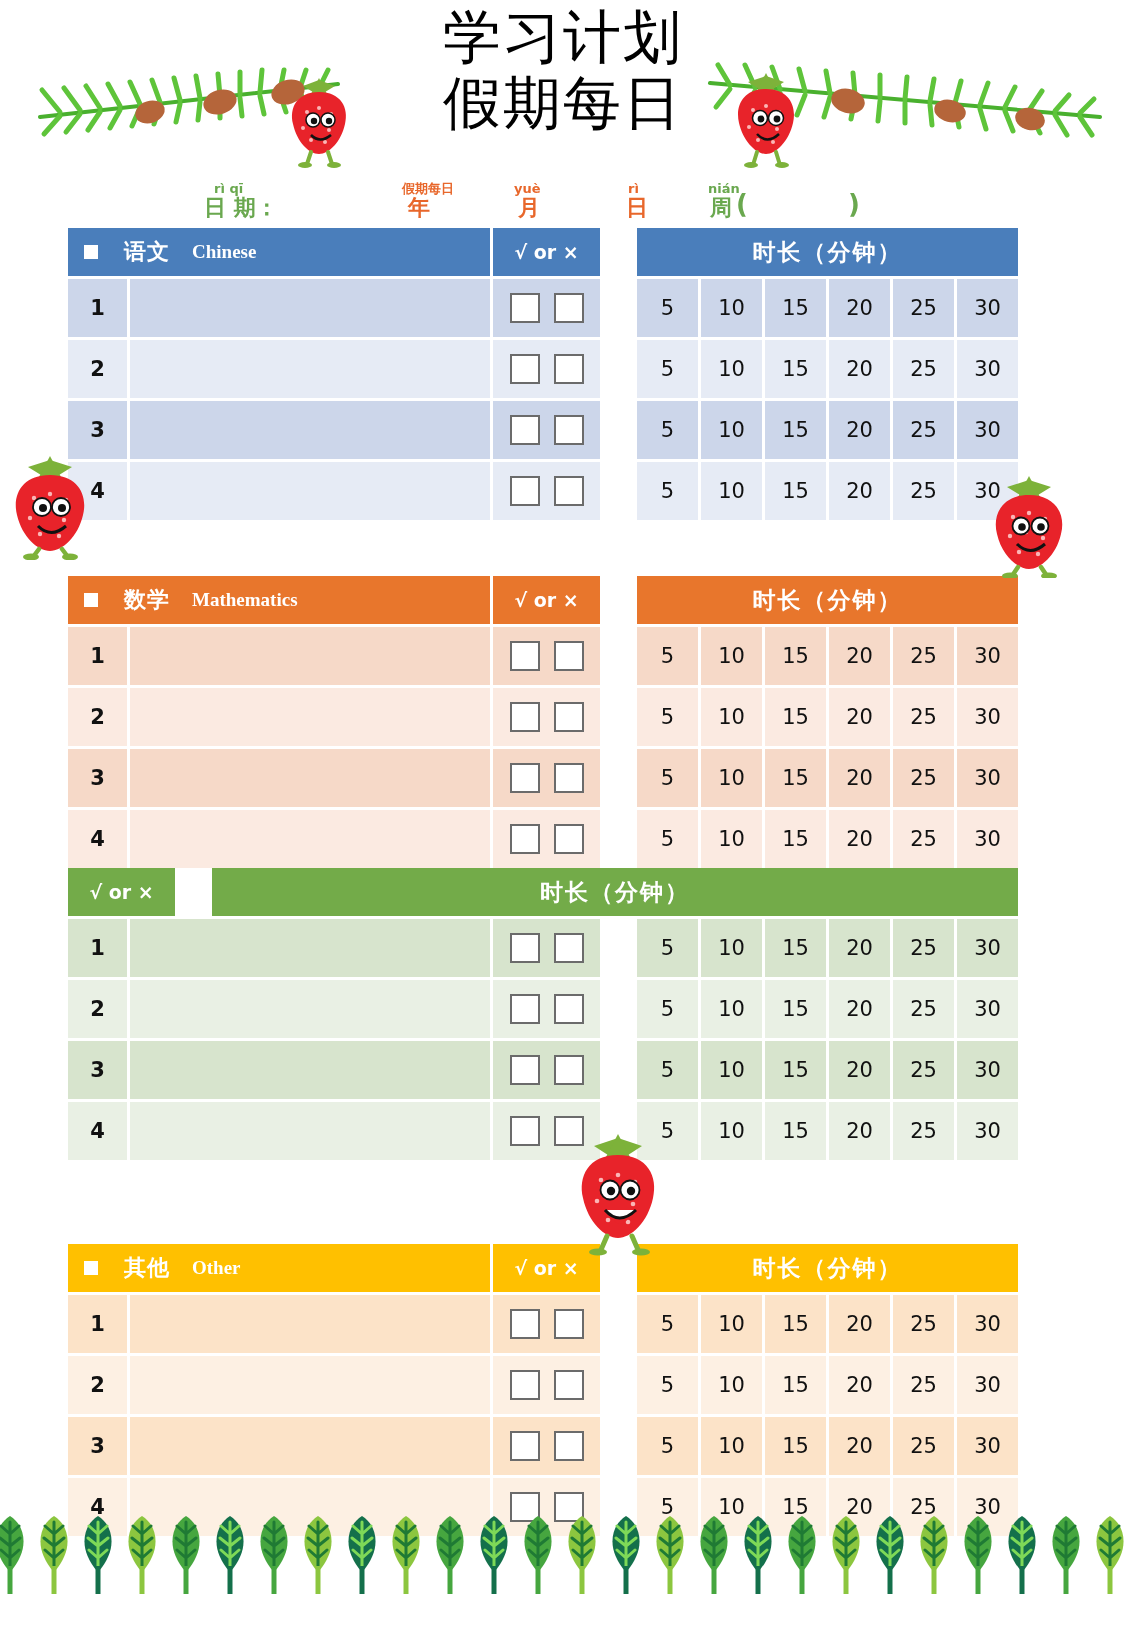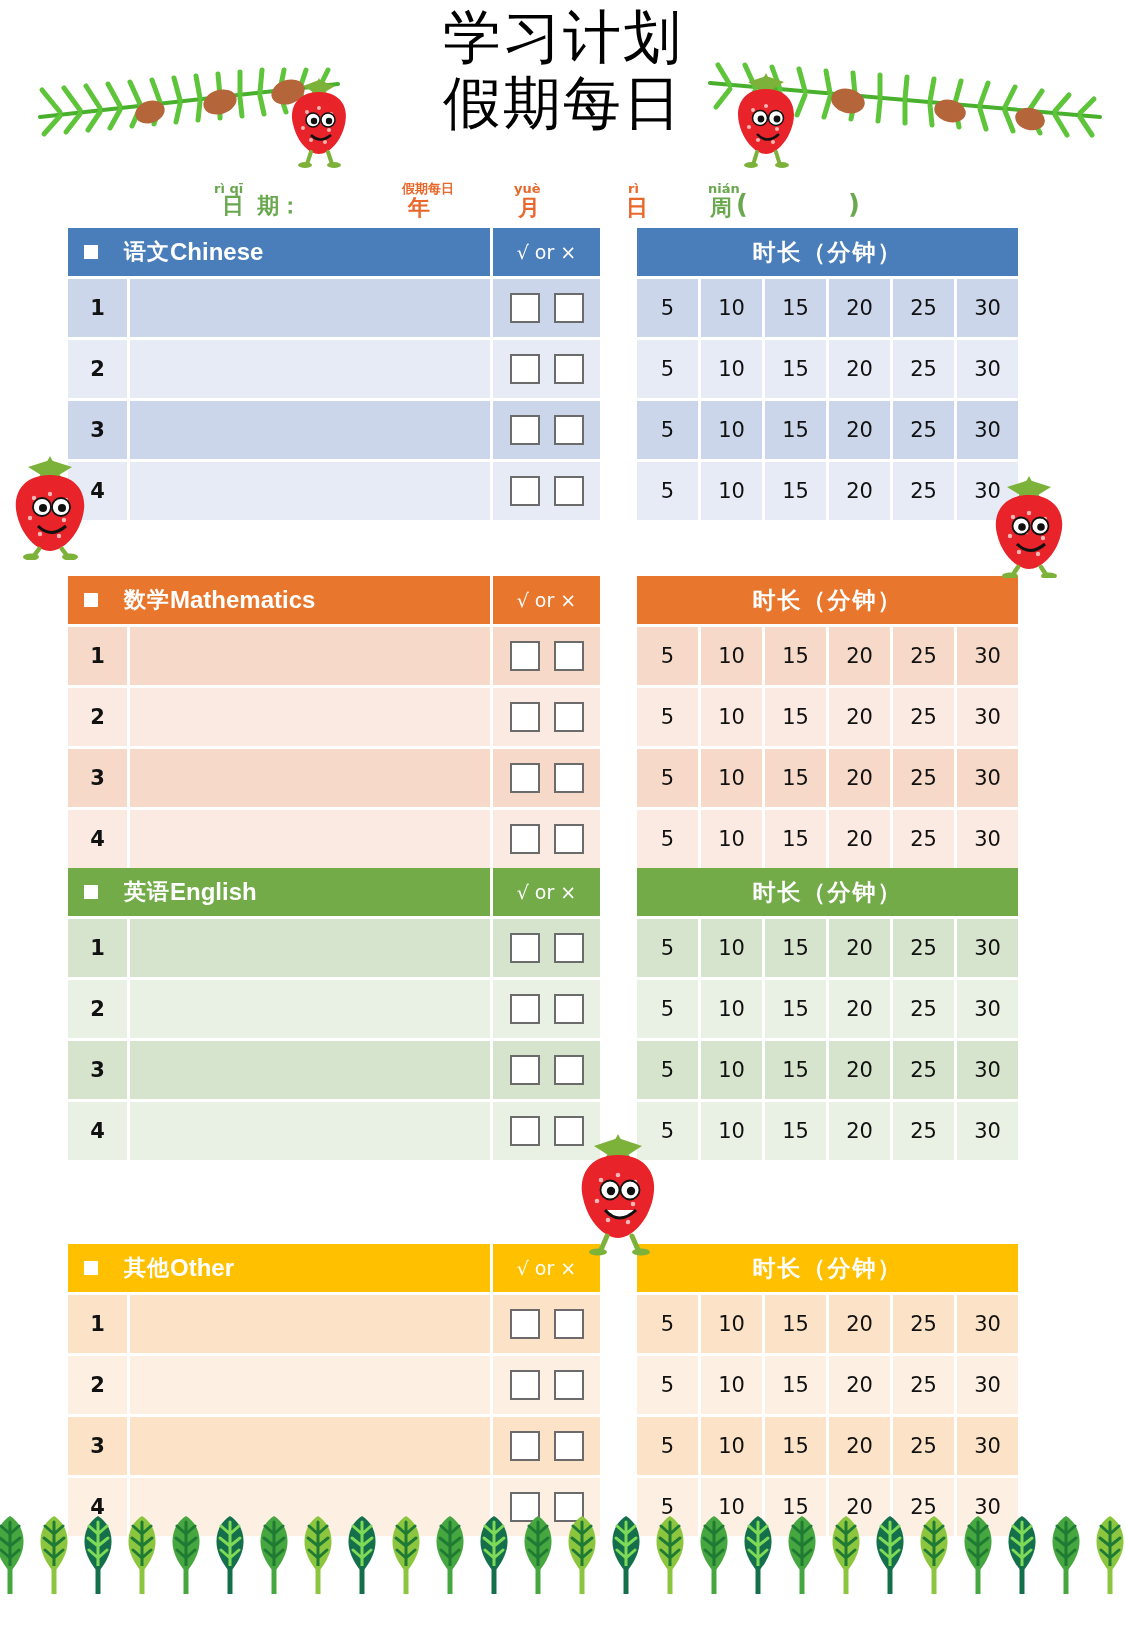--- a/index.html
+++ b/index.html
@@ -65,27 +65,27 @@
   }
   .sec-head .sq{
     width:14px; height:14px; background:#fff; display:inline-block;
     margin-right:26px;
   }
   .sec-head .cn{
     font-family:"DejaVu Sans", sans-serif;
     font-size:22px; font-weight:700; letter-spacing:1px;
   }
   .sec-head .en{
-    font-family:Liberation Sans, sans-serif;
-    font-size:24px; font-weight:700; 
+    font-family:Liberation Serif, serif;
+    font-size:19px; font-weight:700; margin-left:22px;
   }
   .sec-head .chk{
     width:107px; display:flex; align-items:center; justify-content:center;
     color:#fff; font-family:"DejaVu Sans", sans-serif;
-    font-size:19px; font-weight:400;
+    font-size:19px; font-weight:700;
   }
   .sec-head .gapcol{ width:37px; background:#fff; }
   .sec-head .dur{
     flex:1; display:flex; align-items:center; justify-content:center;
     color:#fff; font-family:"DejaVu Sans", sans-serif;
     font-size:23px; font-weight:700; letter-spacing:2px;
   }
 
   .sec-body{ width:950px; }
   .row{ display:flex; height:58px; }
@@ -275,21 +275,21 @@
   </svg>
 </div>
 
 <div class="title">
   <span class="ln">学习计划</span>
   <span class="ln">假期每日</span>
 </div>
 
 <div class="dateline">
   <span class="py c-green" style="left:214px; top:2px;">rì  qī</span>
-  <span class="hz c-green" style="left:222px; top:16px;font-family:Liberation Mono, monospace;">日 期：</span>
+  <span class="hz c-green" style="left:204px; top:16px;">日 期：</span>
 
   <span class="py c-orange" style="left:402px; top:2px;">假期每日</span>
   <span class="hz c-orange" style="left:408px; top:16px;">年</span>
 
   <span class="py c-orange" style="left:514px; top:2px;">yuè</span>
   <span class="hz c-orange" style="left:518px; top:16px;">月</span>
 
   <span class="py c-orange" style="left:628px; top:2px;">rì</span>
   <span class="hz c-orange" style="left:626px; top:16px;">日</span>
 
@@ -565,25 +565,20 @@
             <div class="mcell">15</div>
             <div class="mcell">20</div>
             <div class="mcell">25</div>
             <div class="mcell">30</div>
           </div>
         </div>
       </div>
     </div>
     <div class="section" style="top: 868px;">
       <div class="sec-head">
-        <div class="left" style="background:#73ab49">
-          <span class="sq"></span>
-          <span class="cn">英语</span>
-          <span class="en">English</span>
-        </div>
         <div class="chk" style="background:#73ab49">√  or  ×</div>
         <div class="gapcol"></div>
         <div class="dur" style="background:#73ab49">时长（分钟）</div>
       </div>
       <div class="sec-body">
         <div class="row sep"></div>
         <div class="row">
           <div class="num" style="background:#d7e4cd">1</div>
           <div class="task" style="background:#d7e4cd"></div>
           <div class="chk" style="background:#d7e4cd">

